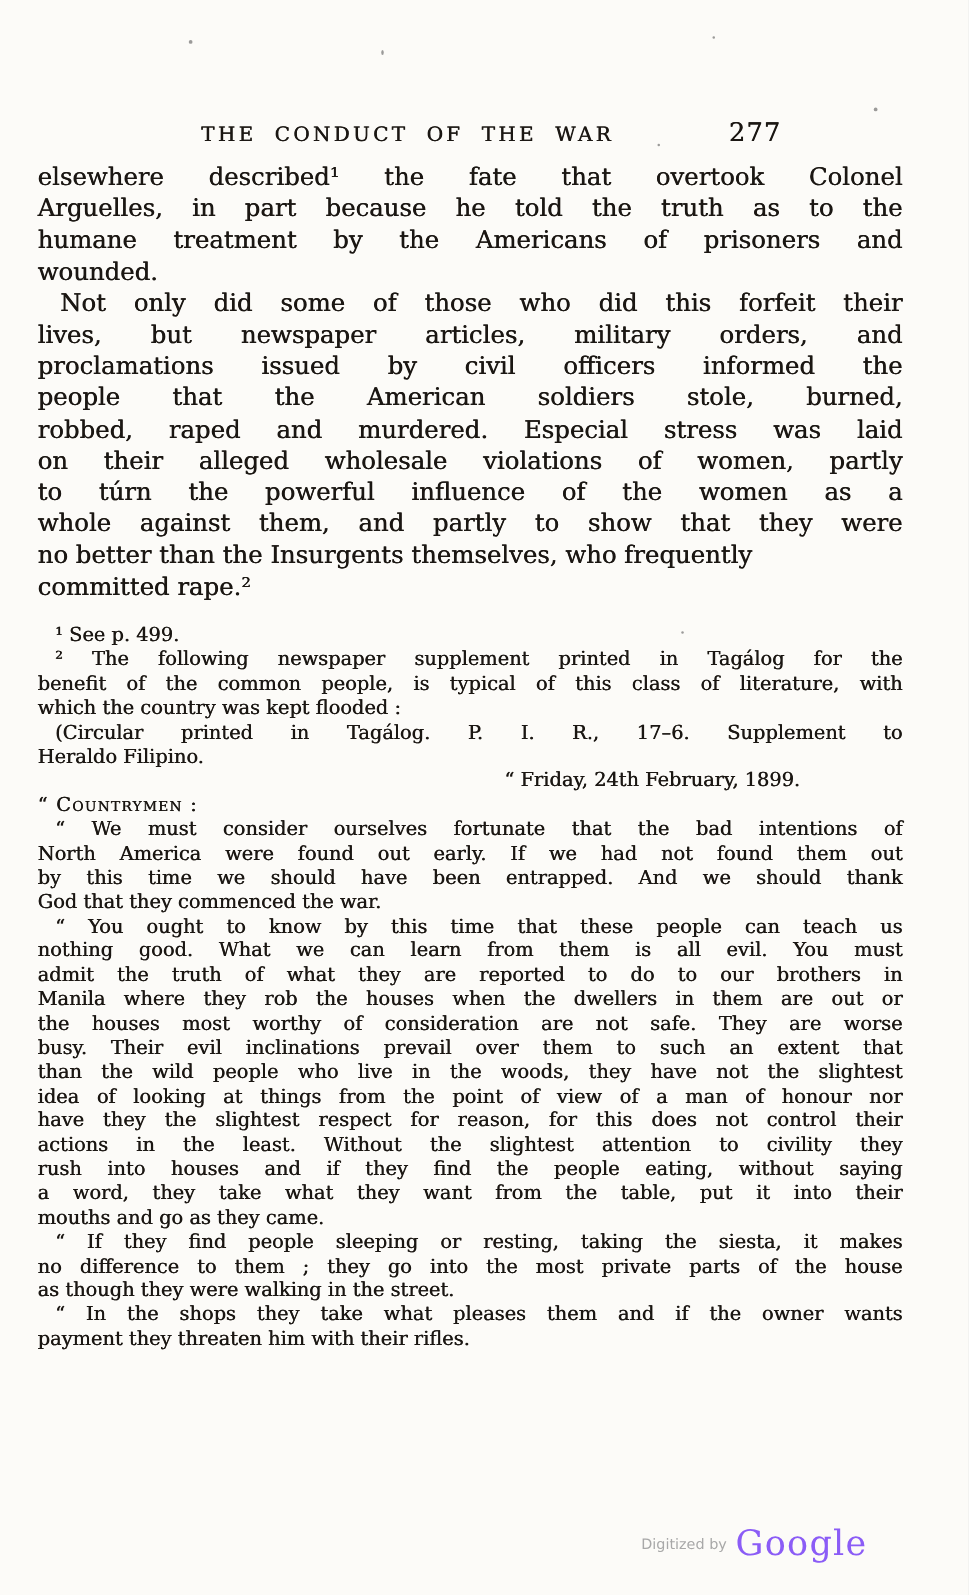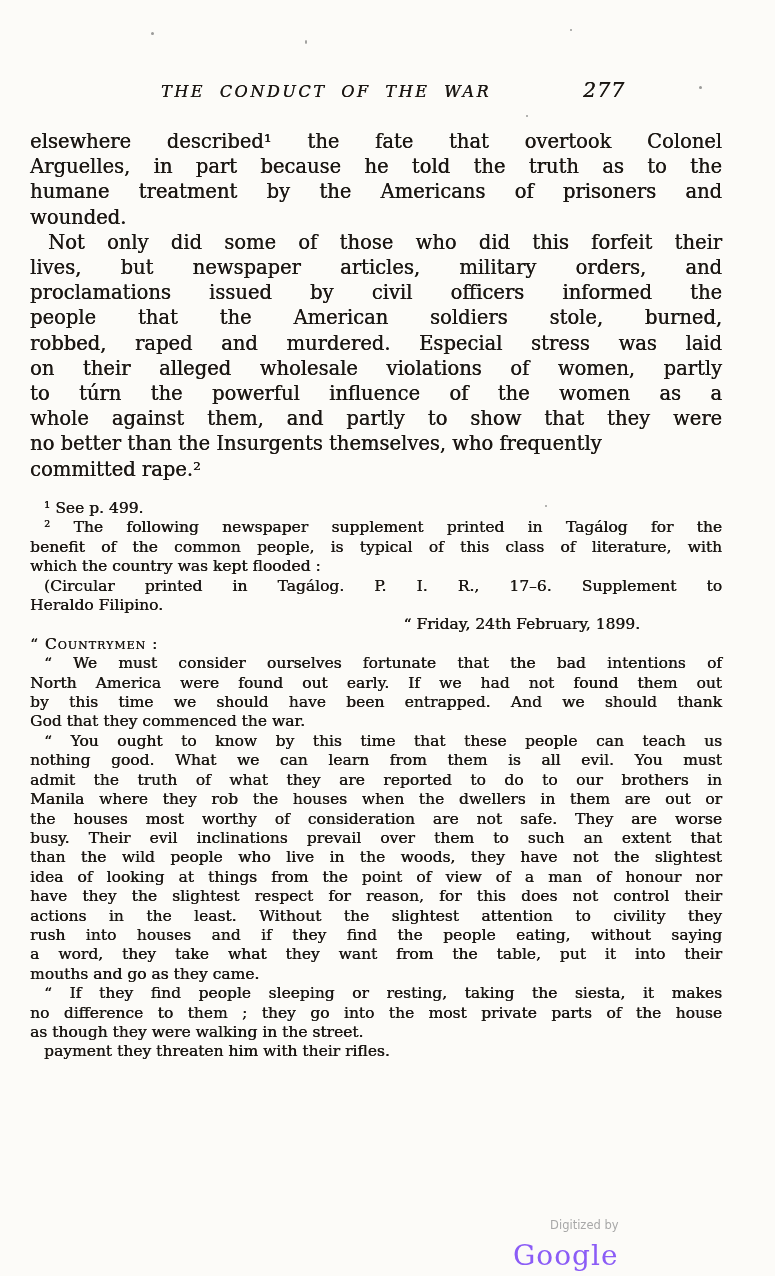--- a/index.html
+++ b/index.html
@@ -9,21 +9,21 @@
     height: 1276px;
     margin: 0 auto;
     background: #fcfbf8;
     font-family: "DejaVu Serif", serif;
     color: #1b1713;
     overflow: hidden;
     text-shadow: 0.35px 0 0 currentColor; 
   }
 
   
-  .header { position: absolute; top: 80px; left: 30px; width: 692px; height: 24px; font-style: italic; }
+  .header { position: absolute; top: 96px; left: 30px; width: 692px; height: 24px; }
   .header-title {
     position: absolute; left: 0; top: 2px; width: 592px;
     text-align: center;
     font-size: 16px; letter-spacing: 2.6px; word-spacing: 7px;
   }
   .page-number { position: absolute; left: 553px; top: -2px; font-size: 20.5px; letter-spacing: 1px; }
 
   
   .main-text {
     position: absolute; top: 129px; left: 30px; width: 692px;
@@ -39,23 +39,22 @@
   .tline.italic { }
   .tline.smallcaps { font-variant: small-caps; letter-spacing: 1px; }
 
   .para.indent .tline:first-child { text-indent: 18px; }
   .fn.indent .tline:first-child { text-indent: 14px; }
   .fn.dateline .tline.last { text-align: left; text-align-last: right; padding-right: 82px; }
 
   
   .watermark {
     position: absolute; left: 513px; top: 1218px;
-    display: flex; align-items: flex-end; gap: 7px;
+    display: flex; align-items: center; gap: 7px;
     text-shadow: none;
-    flex-direction: column;
   }
   .wm-prefix { font-family: "DejaVu Sans", sans-serif; font-size: 11.5px; color: #a8a8a8; }
   .wm-brand  { font-family: "DejaVu Serif", serif; font-size: 28px; color: #8b5cf6; letter-spacing: 1px; }
 
   
   .speck { position: absolute; background: #4a4a4a; border-radius: 50%; opacity: 0.55; }
   .speck.s1 { left: 151px; top: 32px;  width: 3px; height: 3px; }
   .speck.s2 { left: 305px; top: 40px;  width: 2px; height: 4px; }
   .speck.s3 { left: 570px; top: 29px;  width: 2px; height: 2px; }
   .speck.s4 { left: 699px; top: 86px;  width: 3px; height: 3px; }
@@ -132,20 +131,21 @@
         <div class="tline">rush into houses and if they find the people eating, without saying</div>
         <div class="tline">a word, they take what they want from the table, put it into their</div>
         <div class="tline last">mouths and go as they came.</div>
       </div>
     <div class="fn indent">
         <div class="tline">“ If they find people sleeping or resting, taking the siesta, it makes</div>
         <div class="tline">no difference to them ;  they go into the most private parts of the house</div>
         <div class="tline last">as though they were walking in the street.</div>
       </div>
     <div class="fn indent">
+        <div class="tline">“ In the shops they take what pleases them and if the owner wants</div>
         <div class="tline last">payment they threaten him with their rifles.</div>
       </div>
   </div>
 
   <div class="watermark">
     <span class="wm-prefix">Digitized by</span>
     <span class="wm-brand">Google</span>
   </div>
 
   <div class="speck s1"></div>

